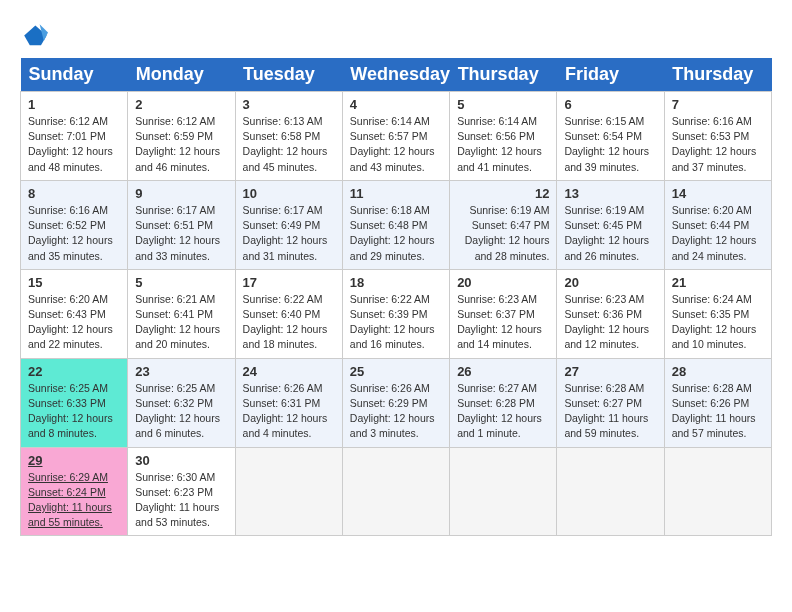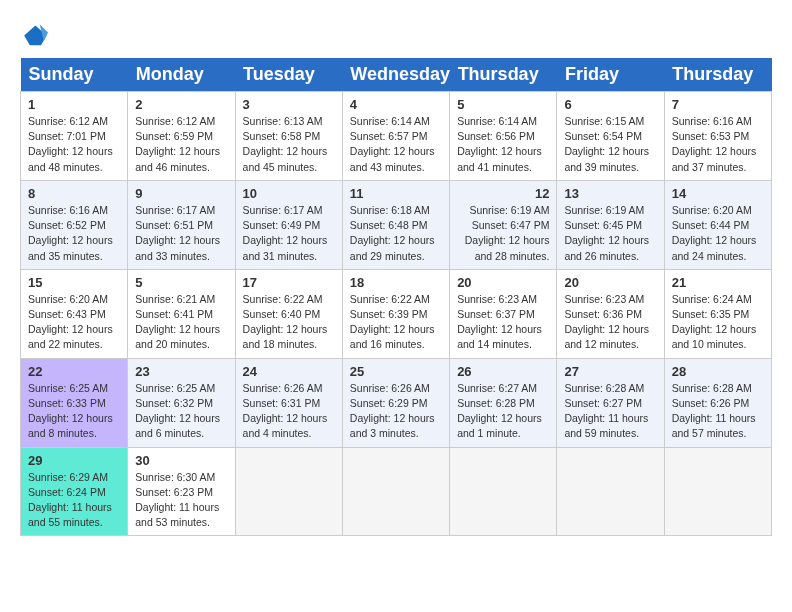--- a/index.html
+++ b/index.html
@@ -193,21 +193,21 @@
         <td style="background: rgb(255, 255, 255); margin-top: 18px;">
           <span class="day-num">20</span>
           <div class="cell-text">Sunrise: 6:23 AM<br>Sunset: 6:36 PM<br>Daylight: 12 hours<br>and 12 minutes.</div>
         </td>
         <td style="background: rgb(255, 255, 255); border-radius: 19px;">
           <span class="day-num">21</span>
           <div class="cell-text">Sunrise: 6:24 AM<br>Sunset: 6:35 PM<br>Daylight: 12 hours<br>and 10 minutes.</div>
         </td>
       </tr>
       <tr>
-        <td style="background: #c4b5fd;">
+        <td style="background: #5eead4;">
           <span class="day-num">22</span>
           <div class="cell-text">Sunrise: 6:25 AM<br>Sunset: 6:33 PM<br>Daylight: 12 hours<br>and 8 minutes.</div>
         </td>
         <td style="background: rgb(238, 243, 251);">
           <span class="day-num">23</span>
           <div class="cell-text">Sunrise: 6:25 AM<br>Sunset: 6:32 PM<br>Daylight: 12 hours<br>and 6 minutes.</div>
         </td>
         <td style="background: rgb(238, 243, 251); margin-left: 12px;">
           <span class="day-num">24</span>
           <div class="cell-text">Sunrise: 6:26 AM<br>Sunset: 6:31 PM<br>Daylight: 12 hours<br>and 4 minutes.</div>
@@ -223,21 +223,21 @@
         <td style="background: rgb(238, 243, 251);">
           <span class="day-num">27</span>
           <div class="cell-text">Sunrise: 6:28 AM<br>Sunset: 6:27 PM<br>Daylight: 11 hours<br>and 59 minutes.</div>
         </td>
         <td style="background: rgb(238, 243, 251);">
           <span class="day-num">28</span>
           <div class="cell-text">Sunrise: 6:28 AM<br>Sunset: 6:26 PM<br>Daylight: 11 hours<br>and 57 minutes.</div>
         </td>
       </tr>
       <tr>
-        <td style="background: #5eead4;">
+        <td style="background: #f9a8d4; text-decoration: underline;">
           <span class="day-num">29</span>
           <div class="cell-text">Sunrise: 6:29 AM<br>Sunset: 6:24 PM<br>Daylight: 11 hours<br>and 55 minutes.</div>
         </td>
         <td style="background: rgb(255, 255, 255);">
           <span class="day-num">30</span>
           <div class="cell-text">Sunrise: 6:30 AM<br>Sunset: 6:23 PM<br>Daylight: 11 hours<br>and 53 minutes.</div>
         </td>
         <td class="empty"></td>
         <td class="empty"></td>
         <td class="empty"></td>

